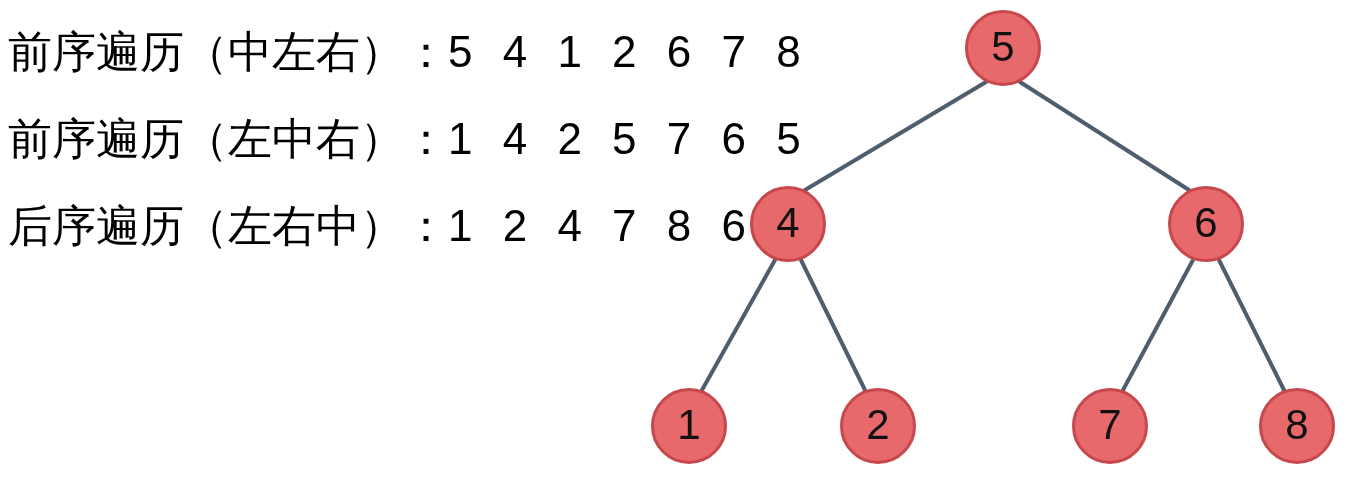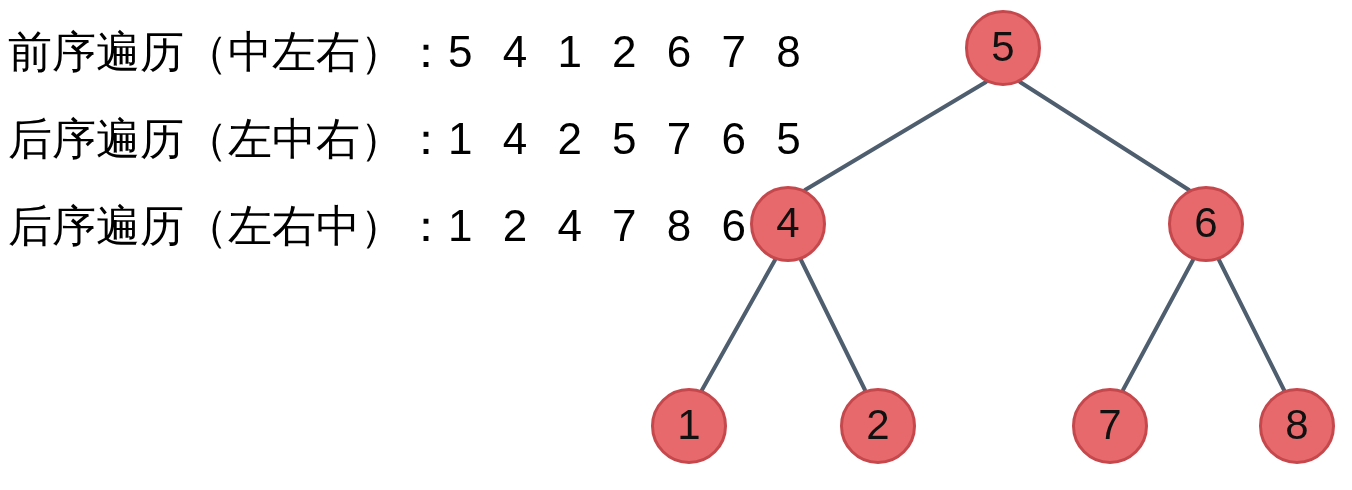--- a/index.html
+++ b/index.html
@@ -82,21 +82,21 @@
 
 <div id="stage">
 
   <div class="traversal-list">
 
     <div class="traversal-line">
       <span class="traversal-label">前序遍历（中左右）：</span><span class="traversal-seq">5 4 1 2 6 7 8</span>
     </div>
 
     <div class="traversal-line">
-      <span class="traversal-label">后序遍历（左中右）：</span><span class="traversal-seq">1 4 2 5 7 6 5</span>
+      <span class="traversal-label">前序遍历（左中右）：</span><span class="traversal-seq">1 4 2 5 7 6 5</span>
     </div>
 
     <div class="traversal-line">
       <span class="traversal-label">后序遍历（左右中）：</span><span class="traversal-seq">1 2 4 7 8 6 5</span>
     </div>
 
   </div>
 
   <div class="tree-layer">
     <svg class="edges" viewBox="0 0 1352 490">

